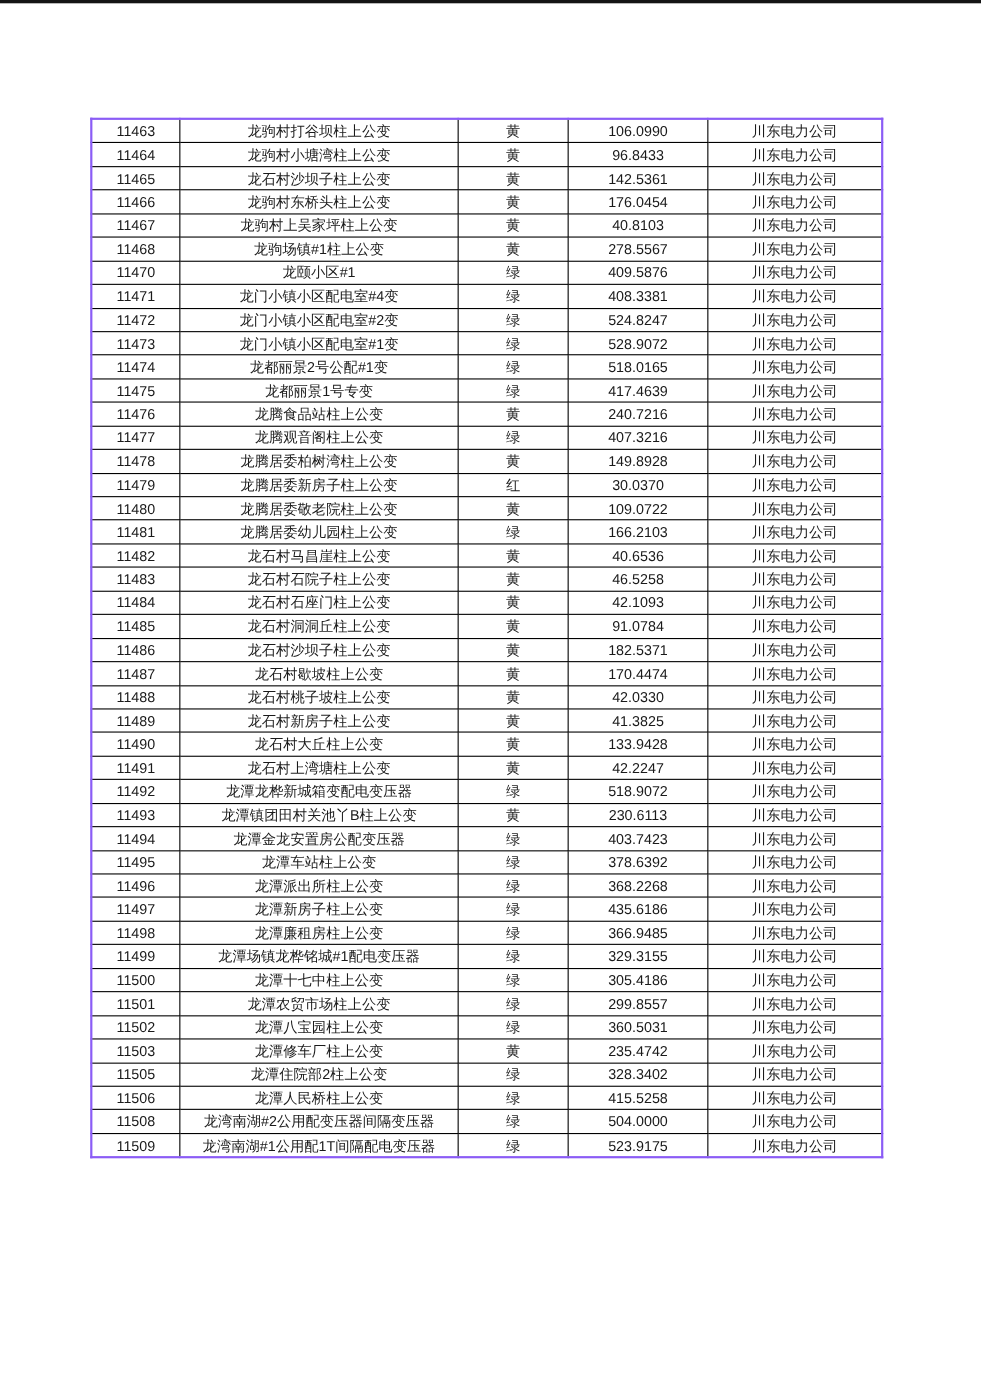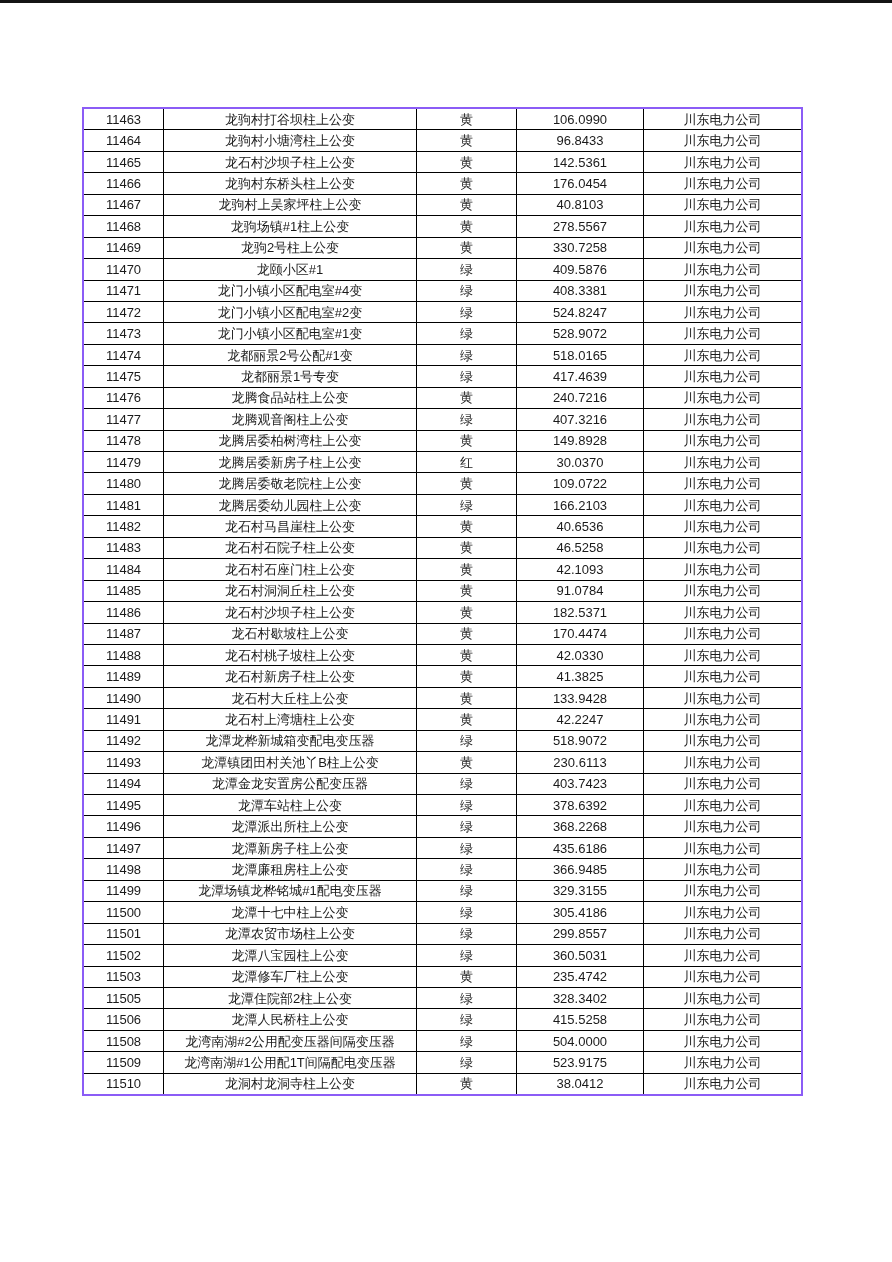--- a/index.html
+++ b/index.html
@@ -92,27 +92,20 @@
           <td class="col-company">川东电力公司</td>
         </tr>
         <tr>
           <td class="col-id">11468</td>
           <td class="col-name">龙驹场镇#1柱上公变</td>
           <td class="col-status">黄</td>
           <td class="col-value">278.5567</td>
           <td class="col-company">川东电力公司</td>
         </tr>
         <tr>
-          <td class="col-id">11469</td>
-          <td class="col-name">龙驹2号柱上公变</td>
-          <td class="col-status">黄</td>
-          <td class="col-value">330.7258</td>
-          <td class="col-company">川东电力公司</td>
-        </tr>
-        <tr>
           <td class="col-id">11470</td>
           <td class="col-name">龙颐小区#1</td>
           <td class="col-status">绿</td>
           <td class="col-value">409.5876</td>
           <td class="col-company">川东电力公司</td>
         </tr>
         <tr>
           <td class="col-id">11471</td>
           <td class="col-name">龙门小镇小区配电室#4变</td>
           <td class="col-status">绿</td>
@@ -362,24 +355,17 @@
           <td class="col-name">龙湾南湖#2公用配变压器间隔变压器</td>
           <td class="col-status">绿</td>
           <td class="col-value">504.0000</td>
           <td class="col-company">川东电力公司</td>
         </tr>
         <tr>
           <td class="col-id">11509</td>
           <td class="col-name">龙湾南湖#1公用配1T间隔配电变压器</td>
           <td class="col-status">绿</td>
           <td class="col-value">523.9175</td>
-          <td class="col-company">川东电力公司</td>
-        </tr>
-        <tr>
-          <td class="col-id">11510</td>
-          <td class="col-name">龙洞村龙洞寺柱上公变</td>
-          <td class="col-status">黄</td>
-          <td class="col-value">38.0412</td>
           <td class="col-company">川东电力公司</td>
         </tr>
       </tbody>
   </table>
 </div>
 
 </body></html>

